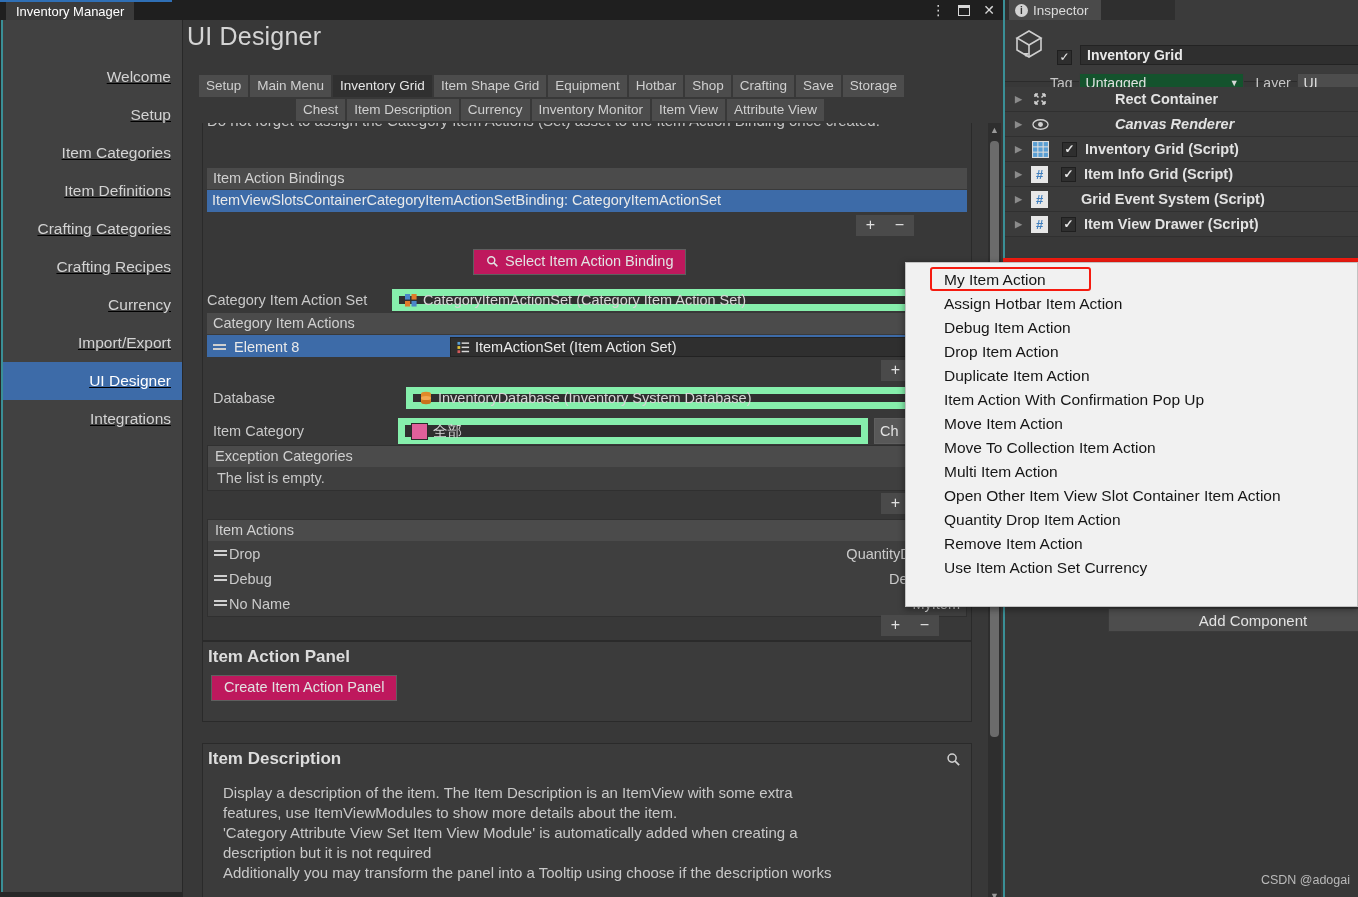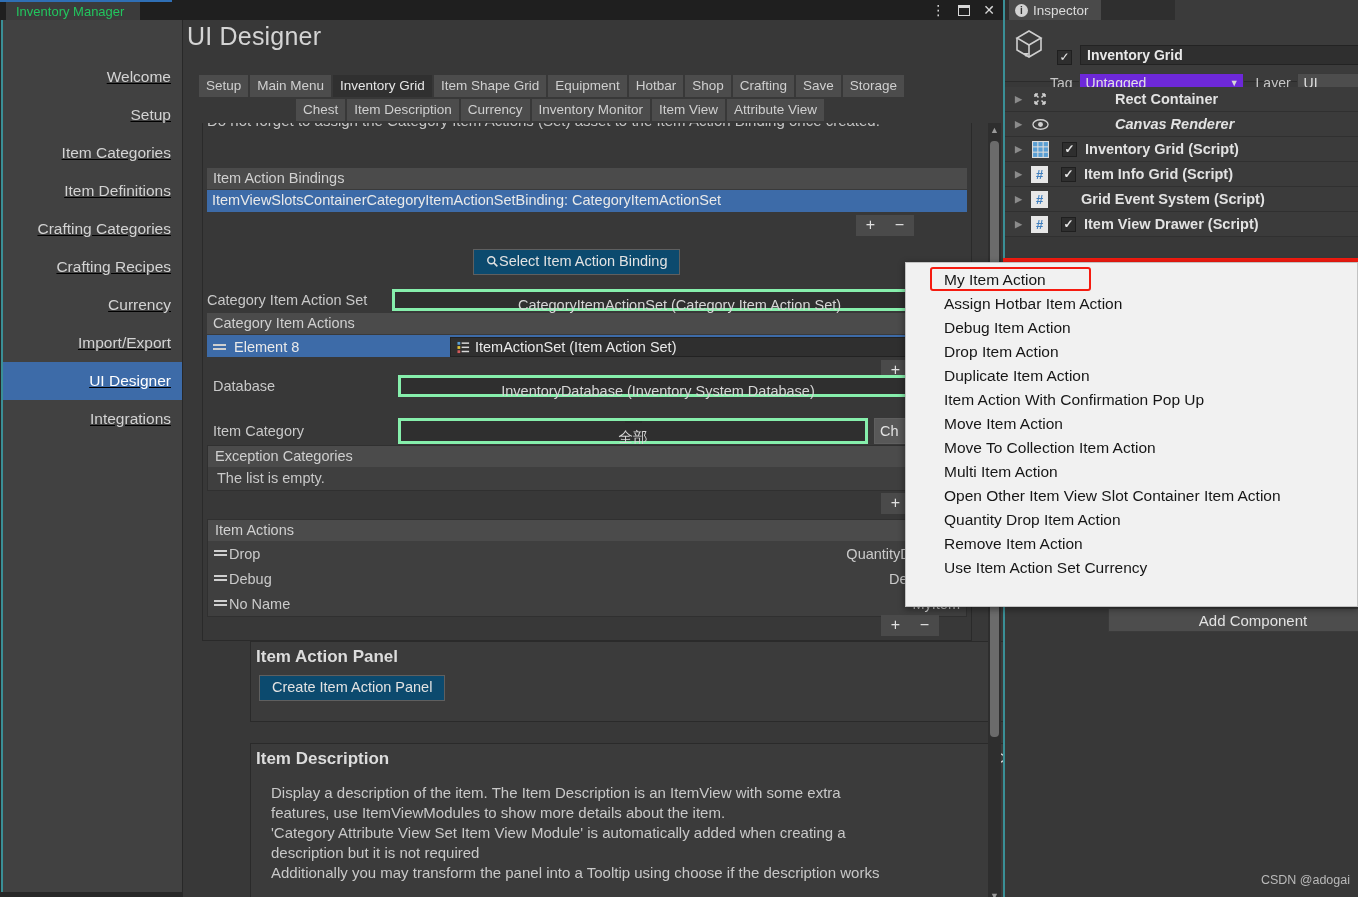--- a/index.html
+++ b/index.html
@@ -14,22 +14,22 @@
   
   .win-tabbar {
     position: absolute; left: 0; top: 0; width: 1003px; height: 20px;
     background: #1f1f1f;
   }
   .win-tabbar .accent-top {
     position:absolute; left:0; top:0; width:172px; height:2px; background:#2f6fb5;
   }
   .tab-chip {
     position: absolute; left: 6px; top: 2px; height: 18px;
-    padding: 1px 16px 0 10px;
-    background: #3b3b3b; color: #22c55e;
+    padding: 1px 10px 0 10px;
+    background: #3b3b3b; color: #ffffff;
     font-size: 13px; line-height: 17px;
     white-space: nowrap;
   }
   .win-ctrls {
     position: absolute; right: 8px; top: 1px; height: 18px;
     display: flex; align-items: center; gap: 13px;
     color: #d8d8d8;
   }
   .win-ctrls .ic { font-size: 14px; line-height: 14px; cursor: default; }
   .ic-kebab { letter-spacing: 0; font-size: 13px; }
@@ -89,46 +89,46 @@
   .rowsel.with-icon { display: flex; align-items: center; gap: 6px; padding-left: 6px; }
 
   .plusminus {
     position: absolute; display: flex; background: #4a4a4a; height: 21px;
   }
   .plusminus span {
     width: 29px; text-align: center; color: #e0e0e0; font-size: 16px; line-height: 20px;
   }
 
   .btn {
-    background: #0c4a6e; color: #e2e2e2; font-size: 14.5px;
-    padding: 3px 12px 5px 12px; display: inline-flex; align-items: center; 
+    background: #be185d; color: #e2e2e2; font-size: 14.5px;
+    padding: 3px 12px 5px 12px; display: inline-flex; align-items: center; gap: 6px;
     border: 1px solid #5f5f5f;
   }
 
   .fieldrow { position: absolute; display: flex; align-items: center; height: 22px; }
   .flabel { color: #c9c9c9; font-size: 14.5px; width: 185px; }
   .fval {
-    background: #2f2f2f; border: 3px solid #86efac; color: #d6d6d6; font-size: 14.5px;
-    height: 22px; display: flex; align-items: center; gap: 5px; padding: 0 6px; flex-direction: column;
+    background: #2f2f2f; border: 7px solid #86efac; color: #d6d6d6; font-size: 14.5px;
+    height: 22px; display: flex; align-items: center; gap: 5px; padding: 0 6px;
   }
 
   .listbox { background: #3f3f3f; border: 1px solid #303030; }
   .listbox .lb-h { background: #4b4b4b; color: #cfcfcf; font-size: 14.5px; padding: 2px 0 3px 7px; }
   .listbox .lb-empty { color: #c9c9c9; font-size: 14.5px; padding: 3px 0 4px 9px; }
   .lb-row {
     display: flex; align-items: center; justify-content: space-between;
     color: #cacaca; font-size: 14.5px; height: 25px; padding: 0 6px 0 6px;
   }
   .burger { display:inline-block; width:13px; height:9px; margin-right:2px; position:relative; }
   .burger i { position:absolute; left:0; width:13px; height:2px; background:#cfcfcf; }
   .burger i:nth-child(1){ top:1px; } .burger i:nth-child(2){ top:5px; }
 
   .sec-title { color: #dcdcdc; font-size: 17px; font-weight: bold; }
 
-  .panelbox { border: 1px solid #2a2a2a; background: #3b3b3b; margin-left: 48px; }
+  .panelbox { border: 1px solid #2a2a2a; background: #3b3b3b; }
 
   .descbody { color: #c8c8c8; font-size: 15px; line-height: 20px; padding: 14px 14px 6px 20px; }
 
   
   .ic-sq { width: 13px; height: 13px; display: inline-block; }
   .ic-db { width:14px; height:14px; display:inline-block; }
   .ic-pink { width:17px; height:17px; background:#e0609b; display:inline-block; border:1px solid #2a2a2a;}
 
   
   .vscroll {
@@ -160,21 +160,21 @@
     display:inline-flex; align-items:center; justify-content:center; color:#e6e6e6; font-size:12px;
   }
   .name-field {
     position:absolute; left: 75px; top: 25px; width: 280px; height: 20px;
     background:#2f2f2f; border:1px solid #232323; color:#e8e8e8; font-size:14px;
     display:flex; align-items:center; padding-left:6px; font-weight:bold;
   }
   .tag-row { position:absolute; left:45px; top:53px; display:flex; align-items:center; gap:6px; }
   .tag-row .lbl { color:#c6c6c6; font-size:14px; }
   .dropd {
-    width:165px; height:20px; background:#6d28d9; border:1px solid #3a3a3a;
+    width:165px; height:20px; background:#14532d; border:1px solid #3a3a3a;
     color:#e0e0e0; font-size:14px; display:flex; align-items:center;
     padding:0 4px 0 6px; justify-content:space-between;
   }
   .layer-val { width:70px; height:20px; background:#4d4d4d; border:1px solid #3a3a3a; color:#e0e0e0; font-size:14px; display:flex; align-items:center; padding-left:6px;}
 
   .comp-row {
     position:relative; height:25px; display:flex; align-items:center; gap:8px;
     padding-left: 10px; color:#e2e2e2; font-size:14.5px; font-weight:bold;
     border-bottom:1px solid #303030; background:#3b3b3b;
   }
@@ -339,21 +339,21 @@
             </svg>
             <span>ItemActionSet (Item Action Set)</span>
           </span>
         </div>
       </div>
       <div class="plusminus" style="left:680px; top:237px;">
         <span>+</span>
         <span>−</span>
       </div>
 
-      <div class="fieldrow" style="left:12px; top:252px; width:750px;">
+      <div class="fieldrow" style="left:12px; top:264px; width:750px;gap:8px;">
         <div class="flabel">Database</div>
         <div class="fval" style="width:520px;text-align:right;">
           <svg class="ic-db" viewBox="0 0 14 14">
             <ellipse cx="7" cy="3" rx="5" ry="2.2" fill="#e08a2a"></ellipse>
             <rect x="2" y="3" width="10" height="8" fill="#e08a2a"></rect>
             <ellipse cx="7" cy="11" rx="5" ry="2.2" fill="#c9711c"></ellipse>
             <ellipse cx="7" cy="7" rx="5" ry="2" fill="#f3a850"></ellipse>
           </svg>
           <span>InventoryDatabase (Inventory System Database)</span>
         </div>

